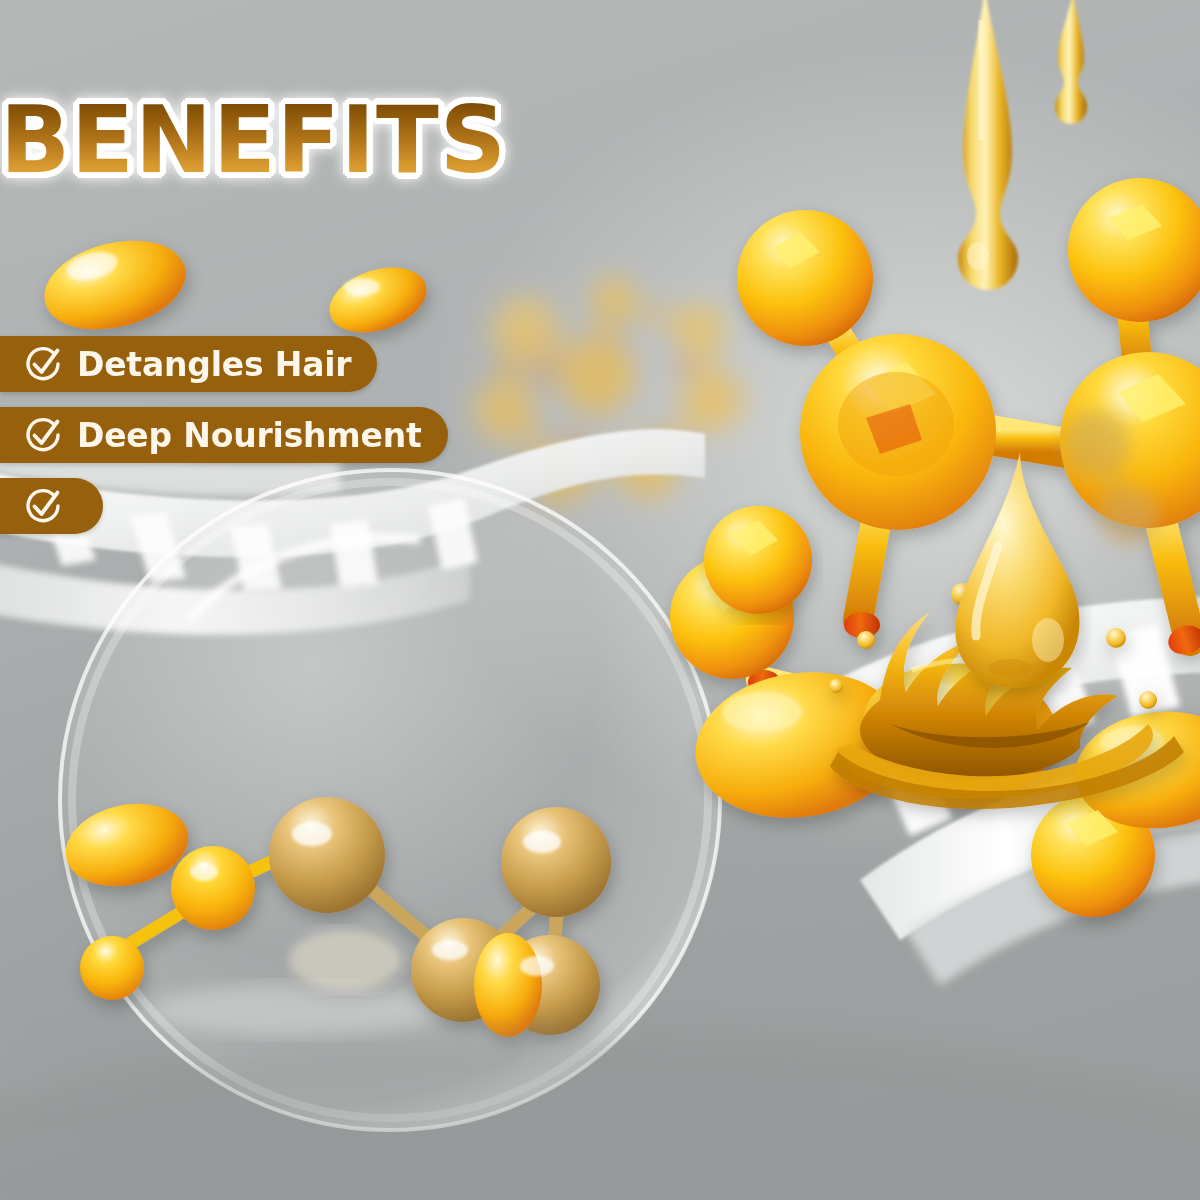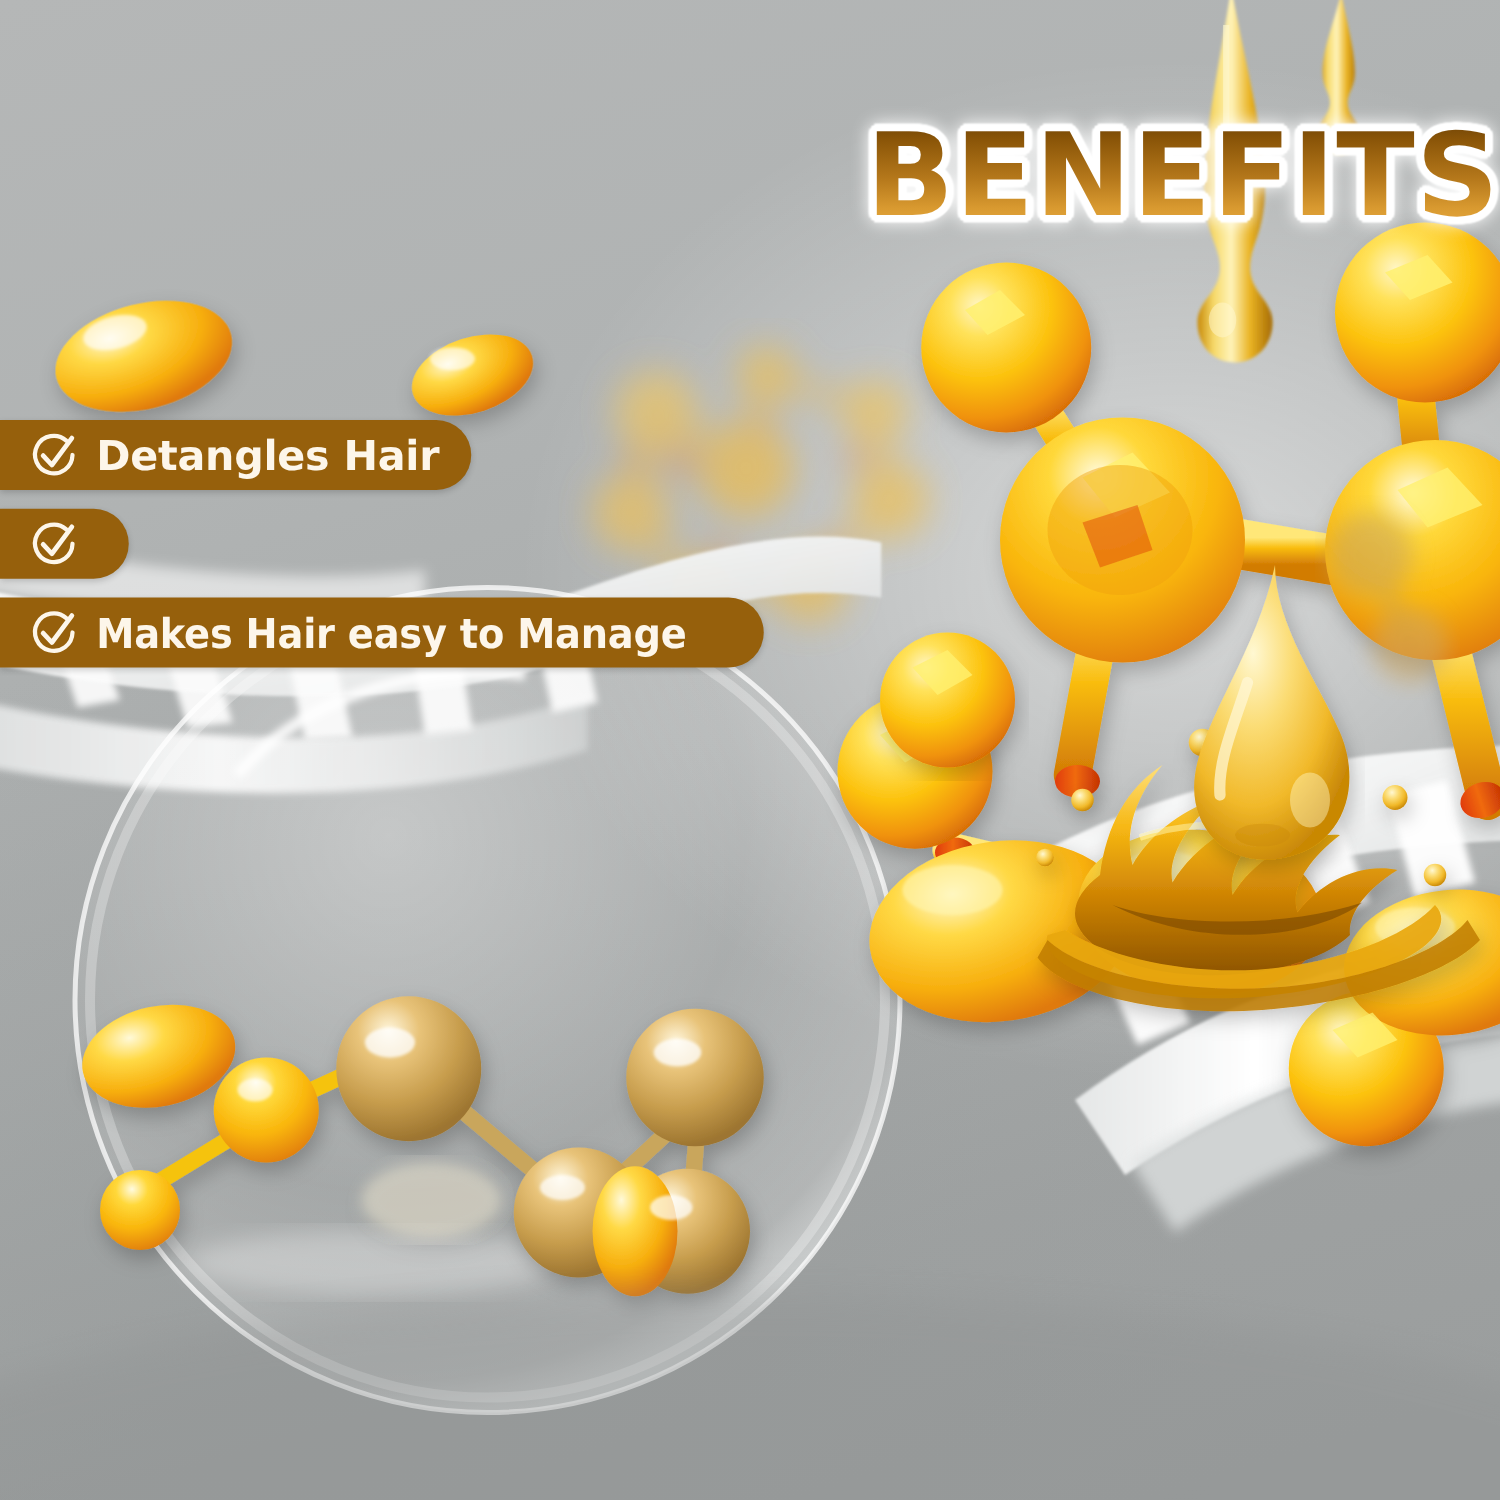--- a/index.html
+++ b/index.html
@@ -15,21 +15,21 @@
       radial-gradient(ellipse 90% 70% at 20% 88%, rgba(150,154,154,.55) 0%, rgba(150,154,154,0) 70%),
       linear-gradient(163deg,#b5b7b7 0%,#b0b3b3 28%,#a8abab 55%,#9ea1a1 78%,#9a9d9d 100%);
   }
 
   
   .art{position:absolute;inset:0;}
   .art svg{position:absolute;inset:0;width:1200px;height:1200px;}
 
   
   .title-wrap{
-    position:absolute;left:0;top:95px;width:1200px;text-align:right;
+    position:absolute;left:0;top:95px;width:1200px;text-align:left;
     pointer-events:none;
   }
   .title{
     display:inline-block;
     font-family:"DejaVu Sans", sans-serif;
     font-weight:700;
     font-size:92px;
     letter-spacing:1px;
     line-height:1;
     background:linear-gradient(180deg,#6d4206 0%,#8a5508 18%,#b5781b 52%,#d99a30 78%,#e8ab44 100%);
@@ -365,32 +365,32 @@
   <div class="benefits">
 
     <div class="badge">
       <svg class="chk" width="42" height="42" viewBox="0 0 42 42">
         <path d="M31 9.5 A15 15 0 1 0 36 21" fill="none" stroke="#fdf6ea" stroke-width="3.4" stroke-linecap="round"></path>
         <path d="M12.5 21.5 L19.5 29 L35.5 7.5" fill="none" stroke="#fdf6ea" stroke-width="3.8" stroke-linecap="round" stroke-linejoin="round"></path>
       </svg>
       <span class="label">Detangles Hair</span>
     </div>
 
+    <div class="badge">
+      <svg class="chk" width="42" height="42" viewBox="0 0 42 42">
+        <path d="M31 9.5 A15 15 0 1 0 36 21" fill="none" stroke="#fdf6ea" stroke-width="3.4" stroke-linecap="round"></path>
+        <path d="M12.5 21.5 L19.5 29 L35.5 7.5" fill="none" stroke="#fdf6ea" stroke-width="3.8" stroke-linecap="round" stroke-linejoin="round"></path>
+      </svg>
+      <span class="label">Deep Nourishment</span>
+    </div>
 
     <div class="badge">
       <svg class="chk" width="42" height="42" viewBox="0 0 42 42">
         <path d="M31 9.5 A15 15 0 1 0 36 21" fill="none" stroke="#fdf6ea" stroke-width="3.4" stroke-linecap="round"></path>
         <path d="M12.5 21.5 L19.5 29 L35.5 7.5" fill="none" stroke="#fdf6ea" stroke-width="3.8" stroke-linecap="round" stroke-linejoin="round"></path>
       </svg>
     </div>
 
 
-    <div class="badge condensed">
-      <svg class="chk" width="42" height="42" viewBox="0 0 42 42">
-        <path d="M31 9.5 A15 15 0 1 0 36 21" fill="none" stroke="#fdf6ea" stroke-width="3.4" stroke-linecap="round"></path>
-        <path d="M12.5 21.5 L19.5 29 L35.5 7.5" fill="none" stroke="#fdf6ea" stroke-width="3.8" stroke-linecap="round" stroke-linejoin="round"></path>
-      </svg>
-      <span class="label">Makes Hair easy to Manage</span>
-    </div>
 
 
   </div>
 </div>
 
 </body></html>

